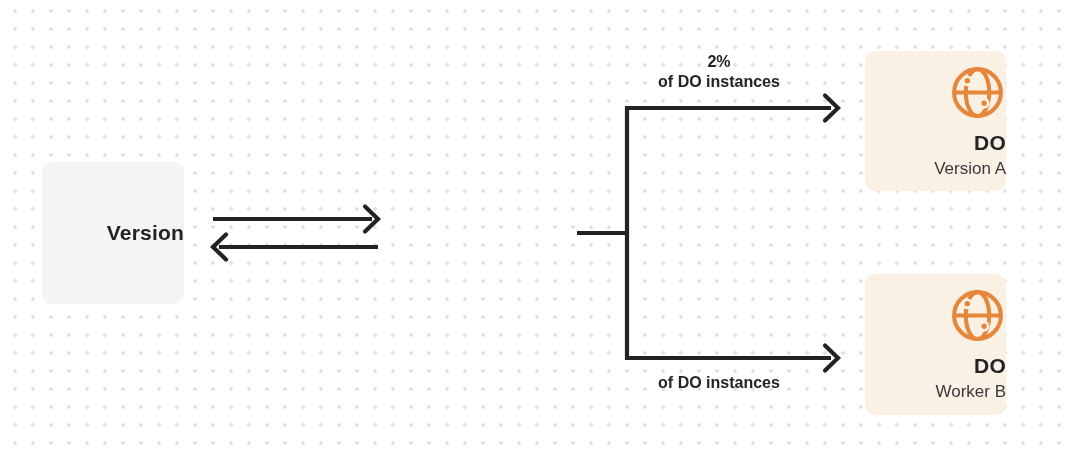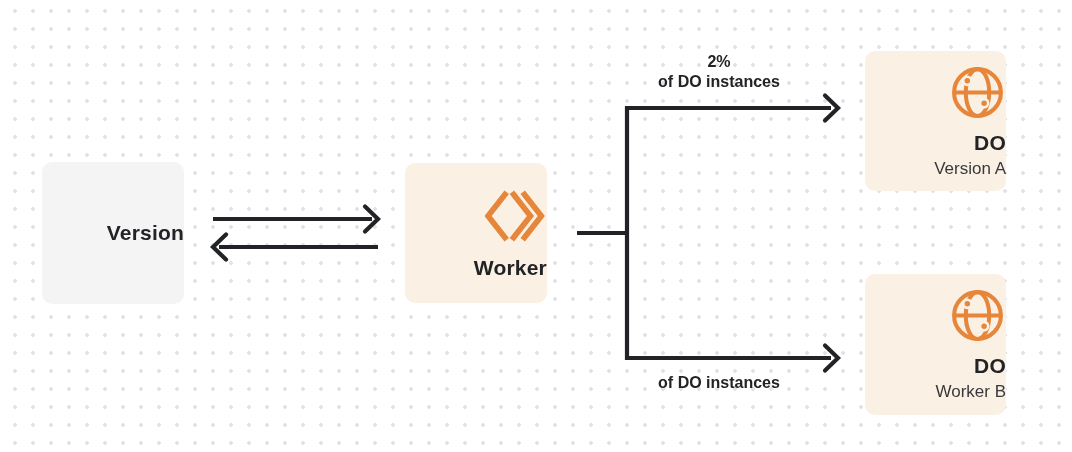--- a/index.html
+++ b/index.html
@@ -69,30 +69,20 @@
     <g>
       <path d="M627 233 V358 H831"></path>
       <path class="head" d="M825 345.5 L838 358 L825 370.5"></path>
     </g>
   </svg>
 
   <div class="node node-client">
     <span class="node-label">Version</span>
   </div>
 
-  <div class="node node-worker">
-    <span class="icon worker-icon">
-      <svg viewBox="0 0 60 56">
-        <polyline class="w-stroke" points="21,5 3,28 21,51"></polyline>
-        <polyline class="w-stroke" points="26,5 44,28 26,51"></polyline>
-        <polyline class="w-stroke" points="36.5,5 54.5,28 36.5,51"></polyline>
-      </svg>
-    </span>
-    <span class="node-label">Worker</span>
-  </div>
 
   <div class="split-label split-label-top">
     <div>2%</div>
     <div>of DO instances</div>
   </div>
 
   <div class="split-label split-label-bottom">
     <div>of DO instances</div>
   </div>
 

